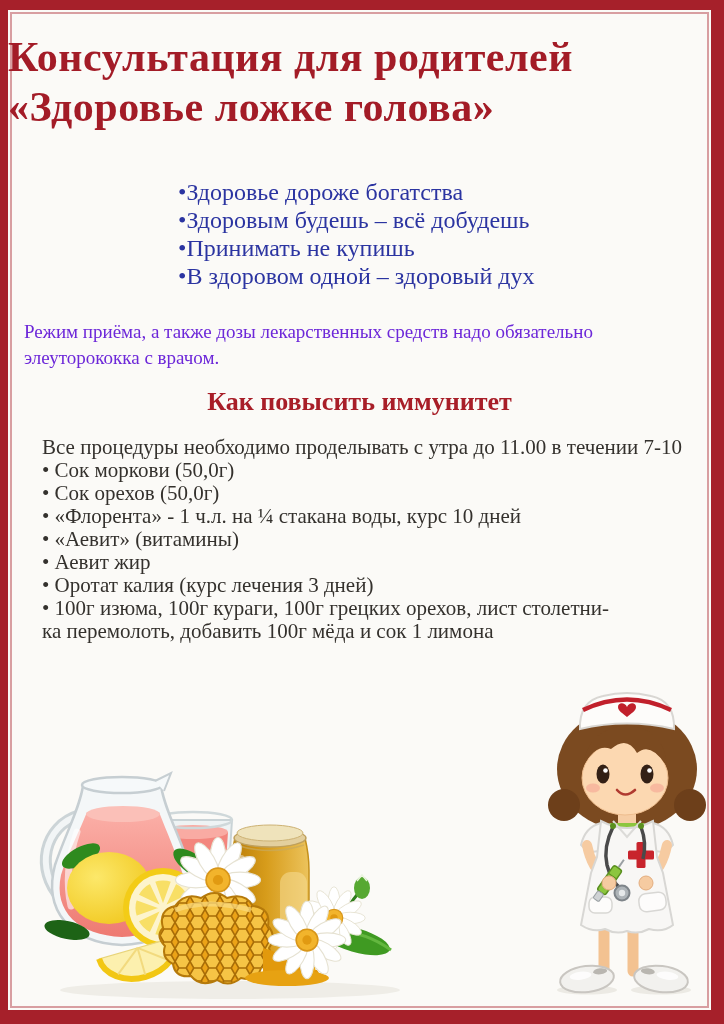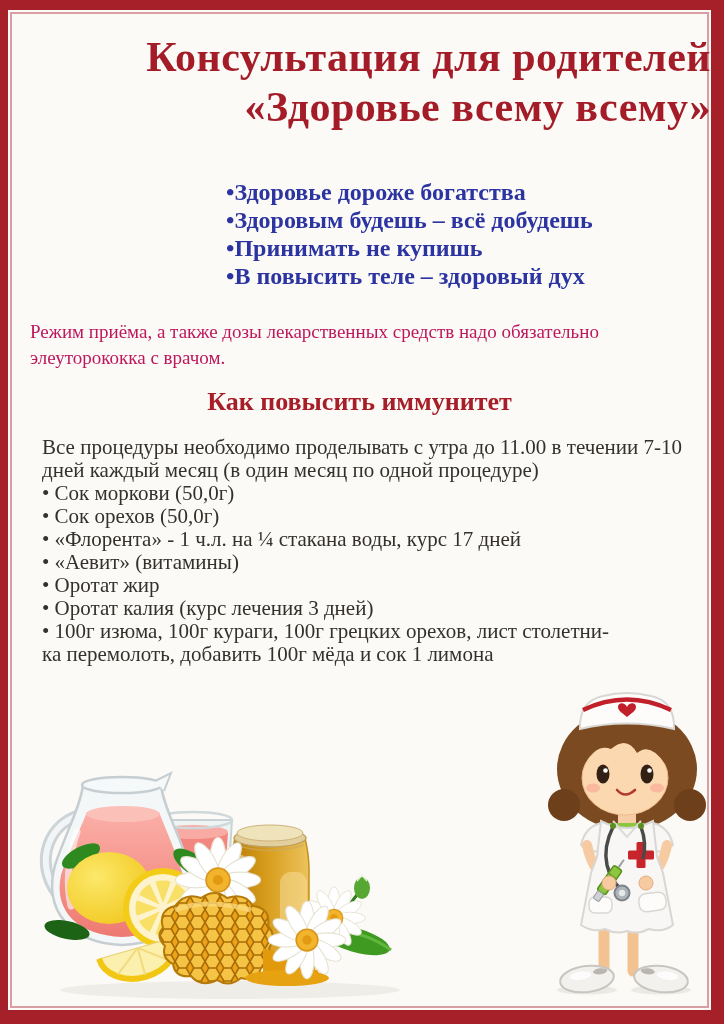--- a/index.html
+++ b/index.html
@@ -1,66 +1,65 @@
 <!DOCTYPE html>
 <html lang="ru"><head>
 <meta charset="utf-8">
 <style>
   * { margin:0; padding:0; box-sizing:border-box; }
   html,body { width:724px; height:1024px; }
   body { font-family:"Liberation Serif", serif; background:#a6202a; }
   .page { position:relative; width:724px; height:1024px; background:#a6202a; overflow:hidden; }
   .sheet { position:absolute; left:8px; top:10px; right:13px; bottom:14px; background:#fbfaf7; }
   .sheet::before { content:""; position:absolute; inset:2px; border:2px solid rgba(166,32,42,.42); pointer-events:none; z-index:5; }
-  .title { position:absolute; top:22px; left:0; right:0; text-align:right;
+  .title { position:absolute; top:22px; left:0; right:0; text-align:left;
            color:#a31c27; font-weight:bold; font-size:42px; line-height:50px; letter-spacing:.5px; }
   .proverbs { position:absolute; left:170px; top:168px; color:#2b34a1;
-              font-weight:bold; font-size:24px; line-height:28px;margin-left:48px; }
-  .notice { position:absolute; left:22px; top:309px; width:652px;
-            color:#be185d; font-size:19px; line-height:26px; }
+              font-weight:normal; font-size:24px; line-height:28px; }
+  .notice { position:absolute; left:16px; top:309px; width:652px;
+            color:#6d28d9; font-size:19px; line-height:26px; }
   .imm-heading { position:absolute; top:377px; left:0; right:0; text-align:center;
                  color:#a81e28; font-weight:bold; font-size:26px; }
   .immunity { position:absolute; left:34px; top:426px; width:660px;
               color:#34312d; font-size:21px; line-height:23px; }
   .still-life { position:absolute; left:17px; top:750px; width:400px; height:245px; }
   .nurse { position:absolute; left:535px; top:675px; width:168px; height:322px; }
 </style>
 </head>
 <body>
 
 <div class="page">
   <div class="sheet">
 
     <div class="title">
       <div>Консультация для родителей</div>
-      <div>«Здоровье всему всему»</div>
+      <div>«Здоровье ложке голова»</div>
     </div>
 
     <div class="proverbs">
       <div>•Здоровье дороже богатства</div>
       <div>•Здоровым будешь – всё добудешь</div>
       <div>•Принимать не купишь</div>
-      <div>•В повысить теле – здоровый дух</div>
+      <div>•В здоровом одной – здоровый дух</div>
     </div>
 
     <div class="notice">
       <div>Режим приёма, а также дозы лекарственных средств надо обязательно</div>
       <div>элеуторококка с врачом.</div>
     </div>
 
     <div class="imm-heading">Как повысить иммунитет</div>
 
     <div class="immunity">
       <div>Все процедуры необходимо проделывать с утра до 11.00 в течении 7-10</div>
-      <div>дней каждый месяц (в один месяц по одной процедуре)</div>
       <div>• Сок моркови (50,0г)</div>
       <div>• Сок орехов (50,0г)</div>
-      <div>• «Флорента» - 1 ч.л. на ¼ стакана воды, курс 17 дней</div>
+      <div>• «Флорента» - 1 ч.л. на ¼ стакана воды, курс 10 дней</div>
       <div>• «Аевит» (витамины)</div>
-      <div>• Оротат жир</div>
+      <div>• Аевит жир</div>
       <div>• Оротат калия (курс лечения 3 дней)</div>
       <div>• 100г изюма, 100г кураги, 100г грецких орехов, лист столетни-</div>
       <div>ка перемолоть, добавить 100г мёда и сок 1 лимона</div>
     </div>
 
     <svg class="still-life" viewBox="0 0 400 245">
       <defs>
         <linearGradient id="juiceG" x1="0" y1="0" x2="0" y2="1">
           <stop offset="0" stop-color="#fbafa7"></stop>
             <stop offset="1" stop-color="#ee7a72"></stop>

